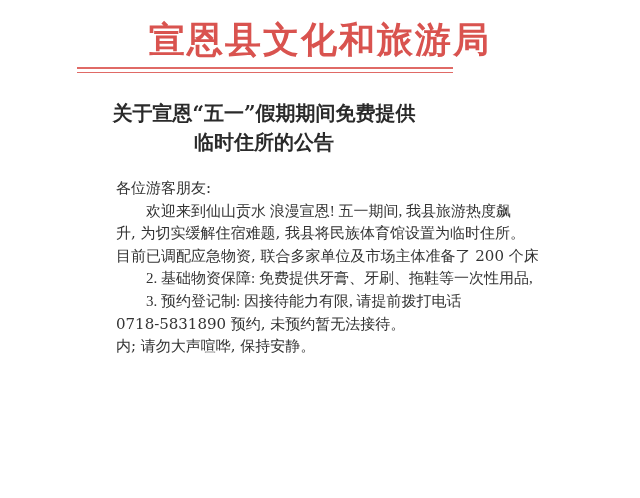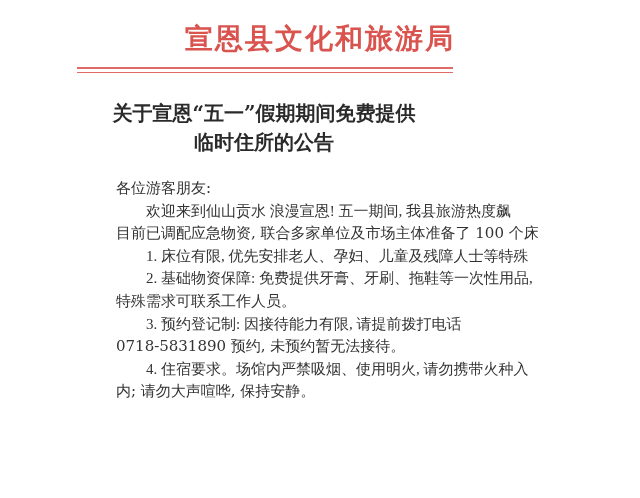--- a/index.html
+++ b/index.html
@@ -6,21 +6,21 @@
   body {
     width: 640px; height: 498px; overflow: hidden;
     background: #ffffff;
     position: relative;
     color: #2b2b2b;
   }
   .letterhead {
     position: absolute; left: 0; top: 14px; width: 640px;
     text-align: center;
     font-family: "DejaVu Serif", "Liberation Serif", serif;
-    font-size: 28px; font-weight: bold;
+    font-size: 36px; font-weight: bold;
     letter-spacing: 2px;
     color: #d9534f;
     line-height: 50px;
   }
   .rule {
     position: absolute; left: 77px; width: 376px; height: 2px;
     background: #e06a66;
   }
   .rule.r1 { top: 67px; height: 2px; }
   .rule.r2 { top: 72px; height: 1px; }
@@ -51,21 +51,19 @@
 <div class="letterhead">宣恩县文化和旅游局</div>
 <div class="rule r1"></div>
 <div class="rule r2"></div>
 
 <div class="title t1">关于宣恩“五一”假期期间免费提供</div>
 <div class="title t2">临时住所的公告</div>
 
 <div class="body-text">
   <p>各位游客朋友:</p>
   <p class="indent">欢迎来到仙山贡水 浪漫宣恩! 五一期间, 我县旅游热度飙</p>
-  <p>目前已调配应急物资, 联合多家单位及市场主体准备了 100 个床</p>
-  <p class="indent">1. 床位有限, 优先安排老人、孕妇、儿童及残障人士等特殊</p>
+  <p>升, 为切实缓解住宿难题, 我县将民族体育馆设置为临时住所。</p>
+  <p>目前已调配应急物资, 联合多家单位及市场主体准备了 200 个床</p>
   <p class="indent">2. 基础物资保障: 免费提供牙膏、牙刷、拖鞋等一次性用品,</p>
-  <p>特殊需求可联系工作人员。</p>
   <p class="indent">3. 预约登记制: 因接待能力有限, 请提前拨打电话</p>
   <p>0718-5831890 预约, 未预约暂无法接待。</p>
-  <p class="indent">4. 住宿要求。场馆内严禁吸烟、使用明火, 请勿携带火种入</p>
   <p>内; 请勿大声喧哗, 保持安静。</p>
 </div>
 
 </body></html>

